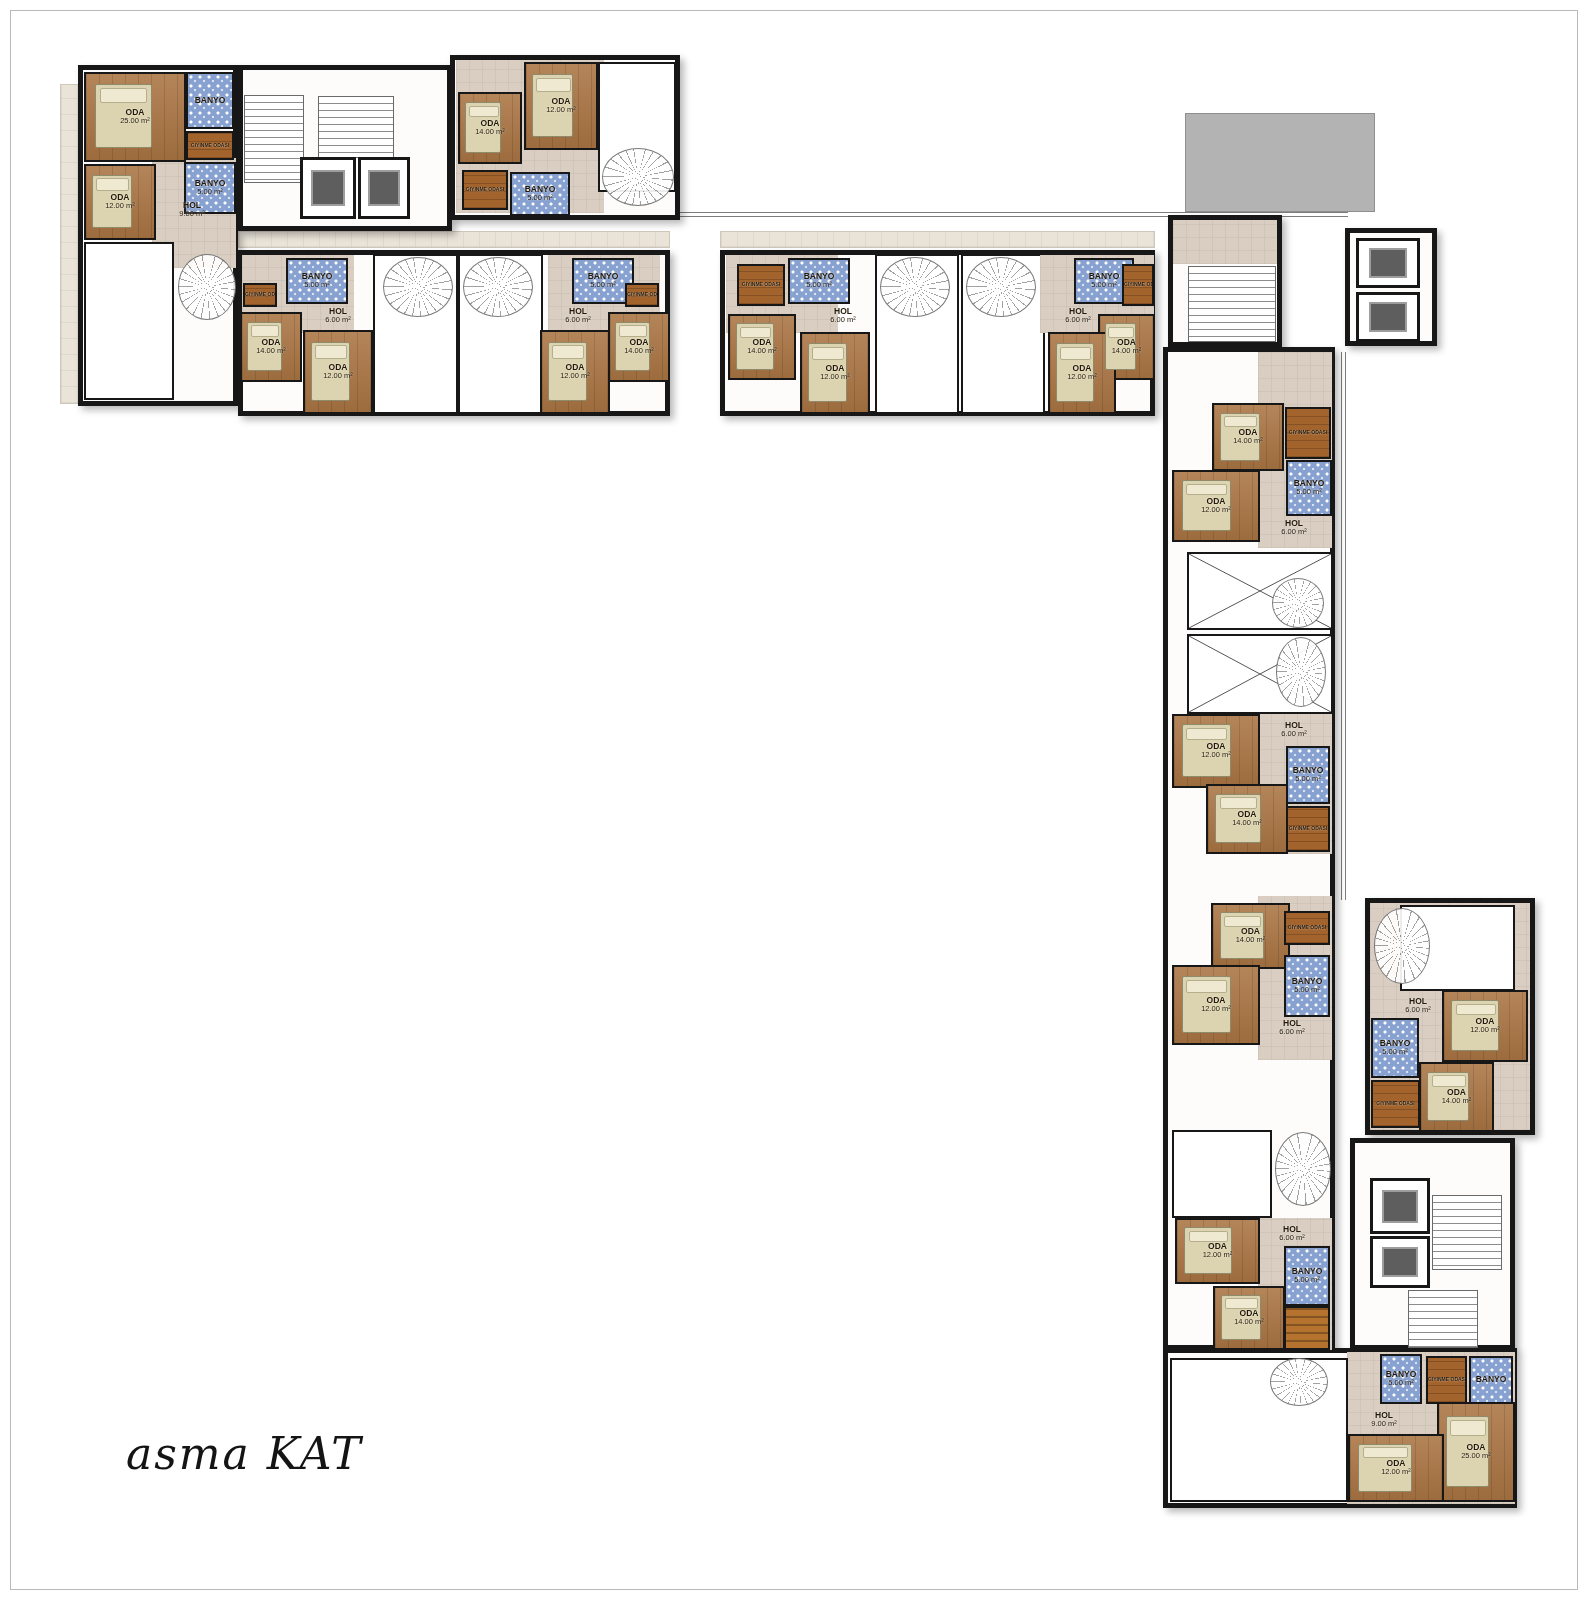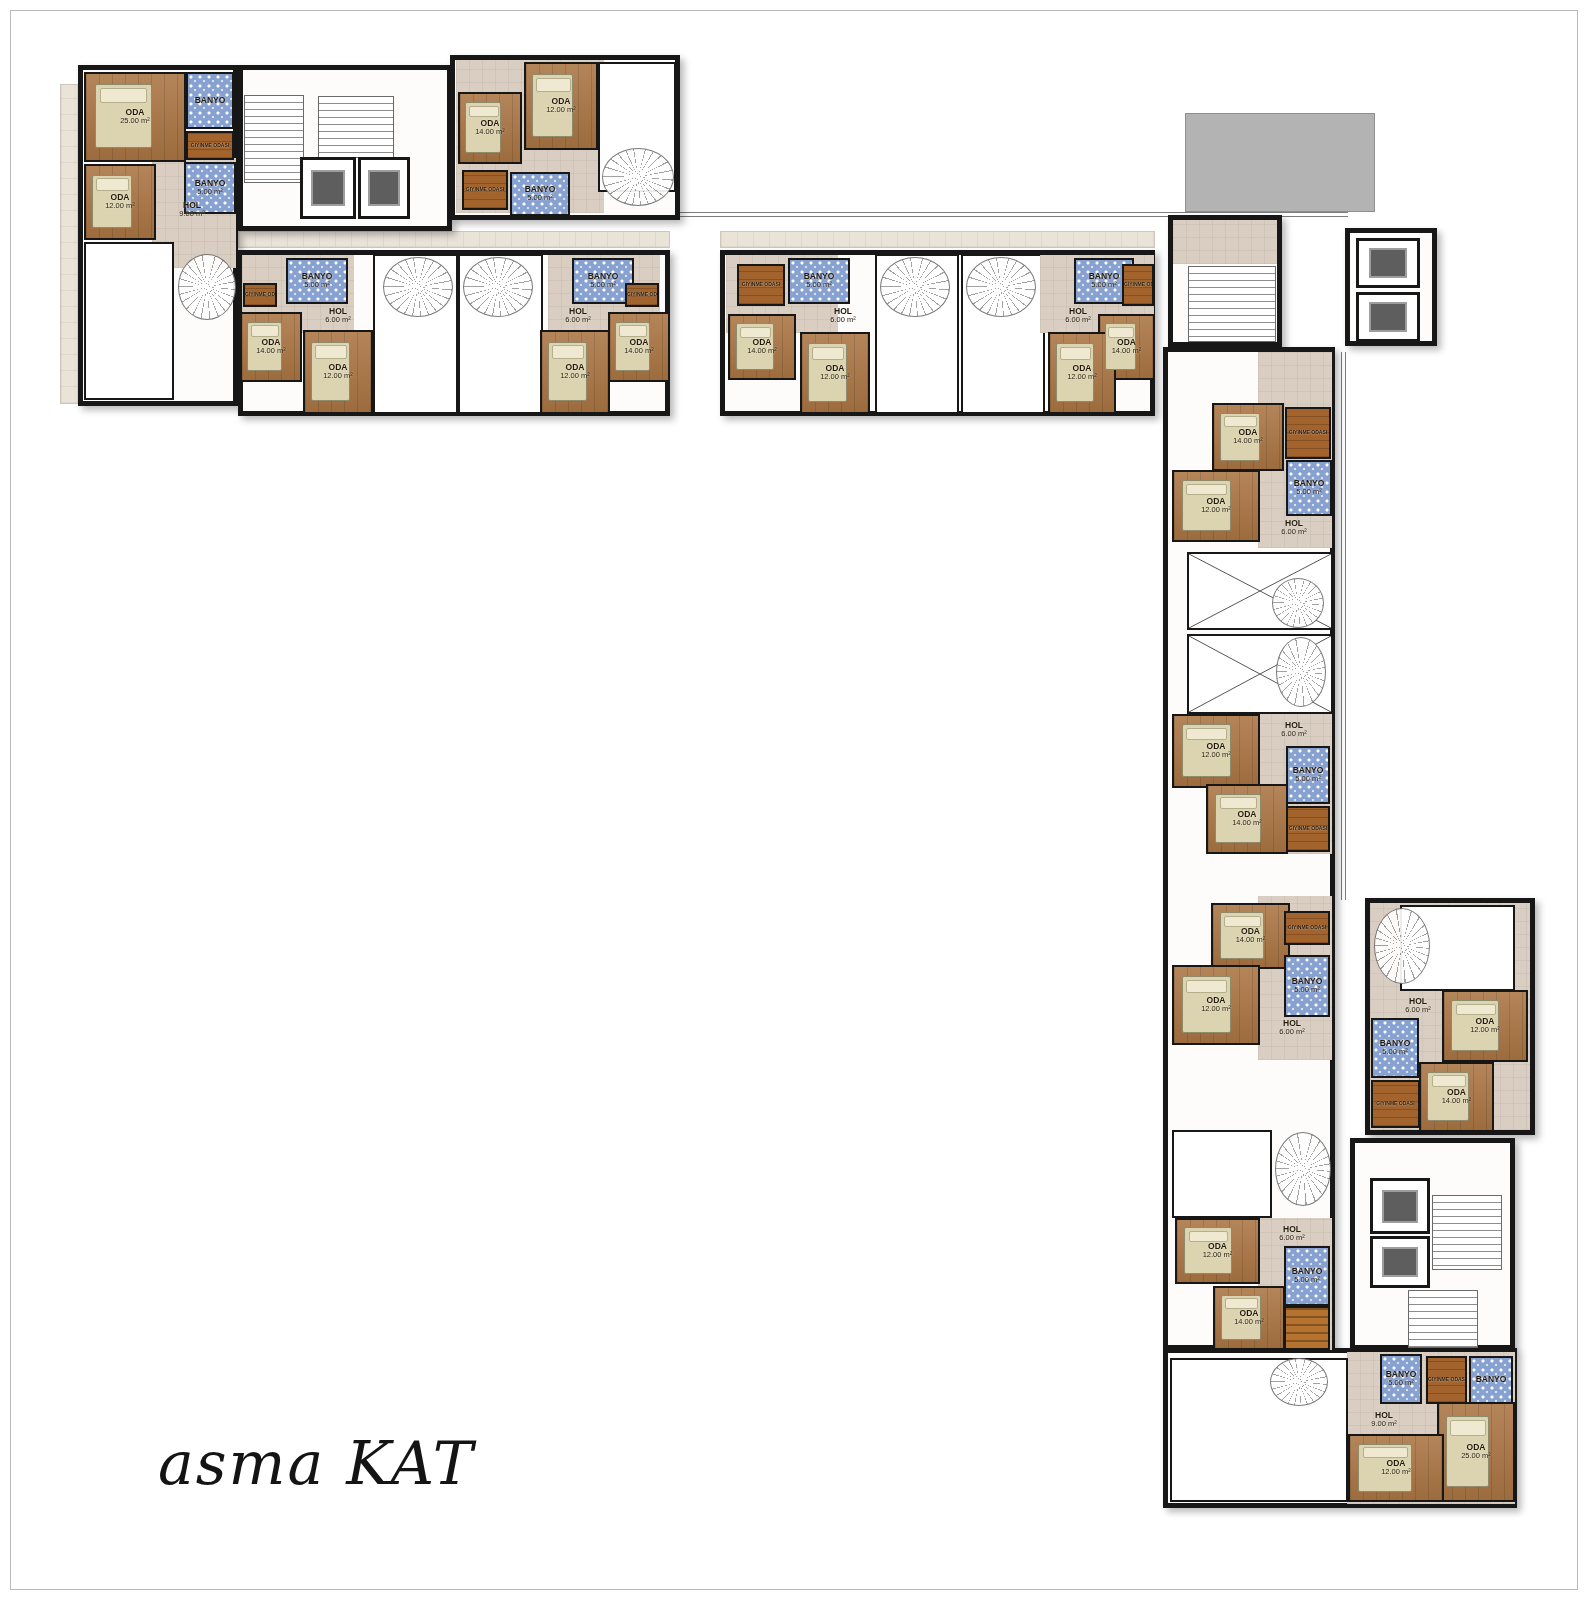--- a/index.html
+++ b/index.html
@@ -45,21 +45,21 @@
        justify-content:center;text-align:center;color:#241808;pointer-events:none;
        text-shadow:0 0 2px rgba(255,255,255,.75);}
   .lbl .l1{font-weight:bold;font-size:8.5px;line-height:1.1;}
   .lbl .l2{font-weight:normal;font-size:7.5px;line-height:1.15;}
   .lbl.tiny .l1{font-weight:bold;font-size:5px;letter-spacing:0;white-space:nowrap;overflow:hidden;max-width:100%;}
   .bed{position:absolute;left:9%;top:12%;width:56%;height:72%;z-index:1;
        background:#dcd4b0;border:1px solid #8f8a6c;border-radius:2px;}
   .bed:before{content:'';position:absolute;left:8%;top:5%;width:82%;height:20%;
        background:#efe9d2;border:1px solid #b5ae8d;border-radius:2px;}
   .title{position:absolute;left:126px;top:1428px;font-family:"DejaVu Serif",serif;
-       font-style:italic;font-size:60px;color:#141414;letter-spacing:2px;margin-left:32px;}
+       font-style:italic;font-size:44px;color:#141414;letter-spacing:2px;}
 </style>
 </head>
 <body>
 
 <div class="page">
   <div class="frame"></div>
   <div id="plan">
       <div class="el paving" style="left: 60px; top: 84px; width: 24px; height: 320px;"></div>
       <div class="el paving" style="left: 238px; top: 231px; width: 432px; height: 17px;"></div>
       <div class="el paving" style="left: 720px; top: 231px; width: 435px; height: 17px;"></div>

